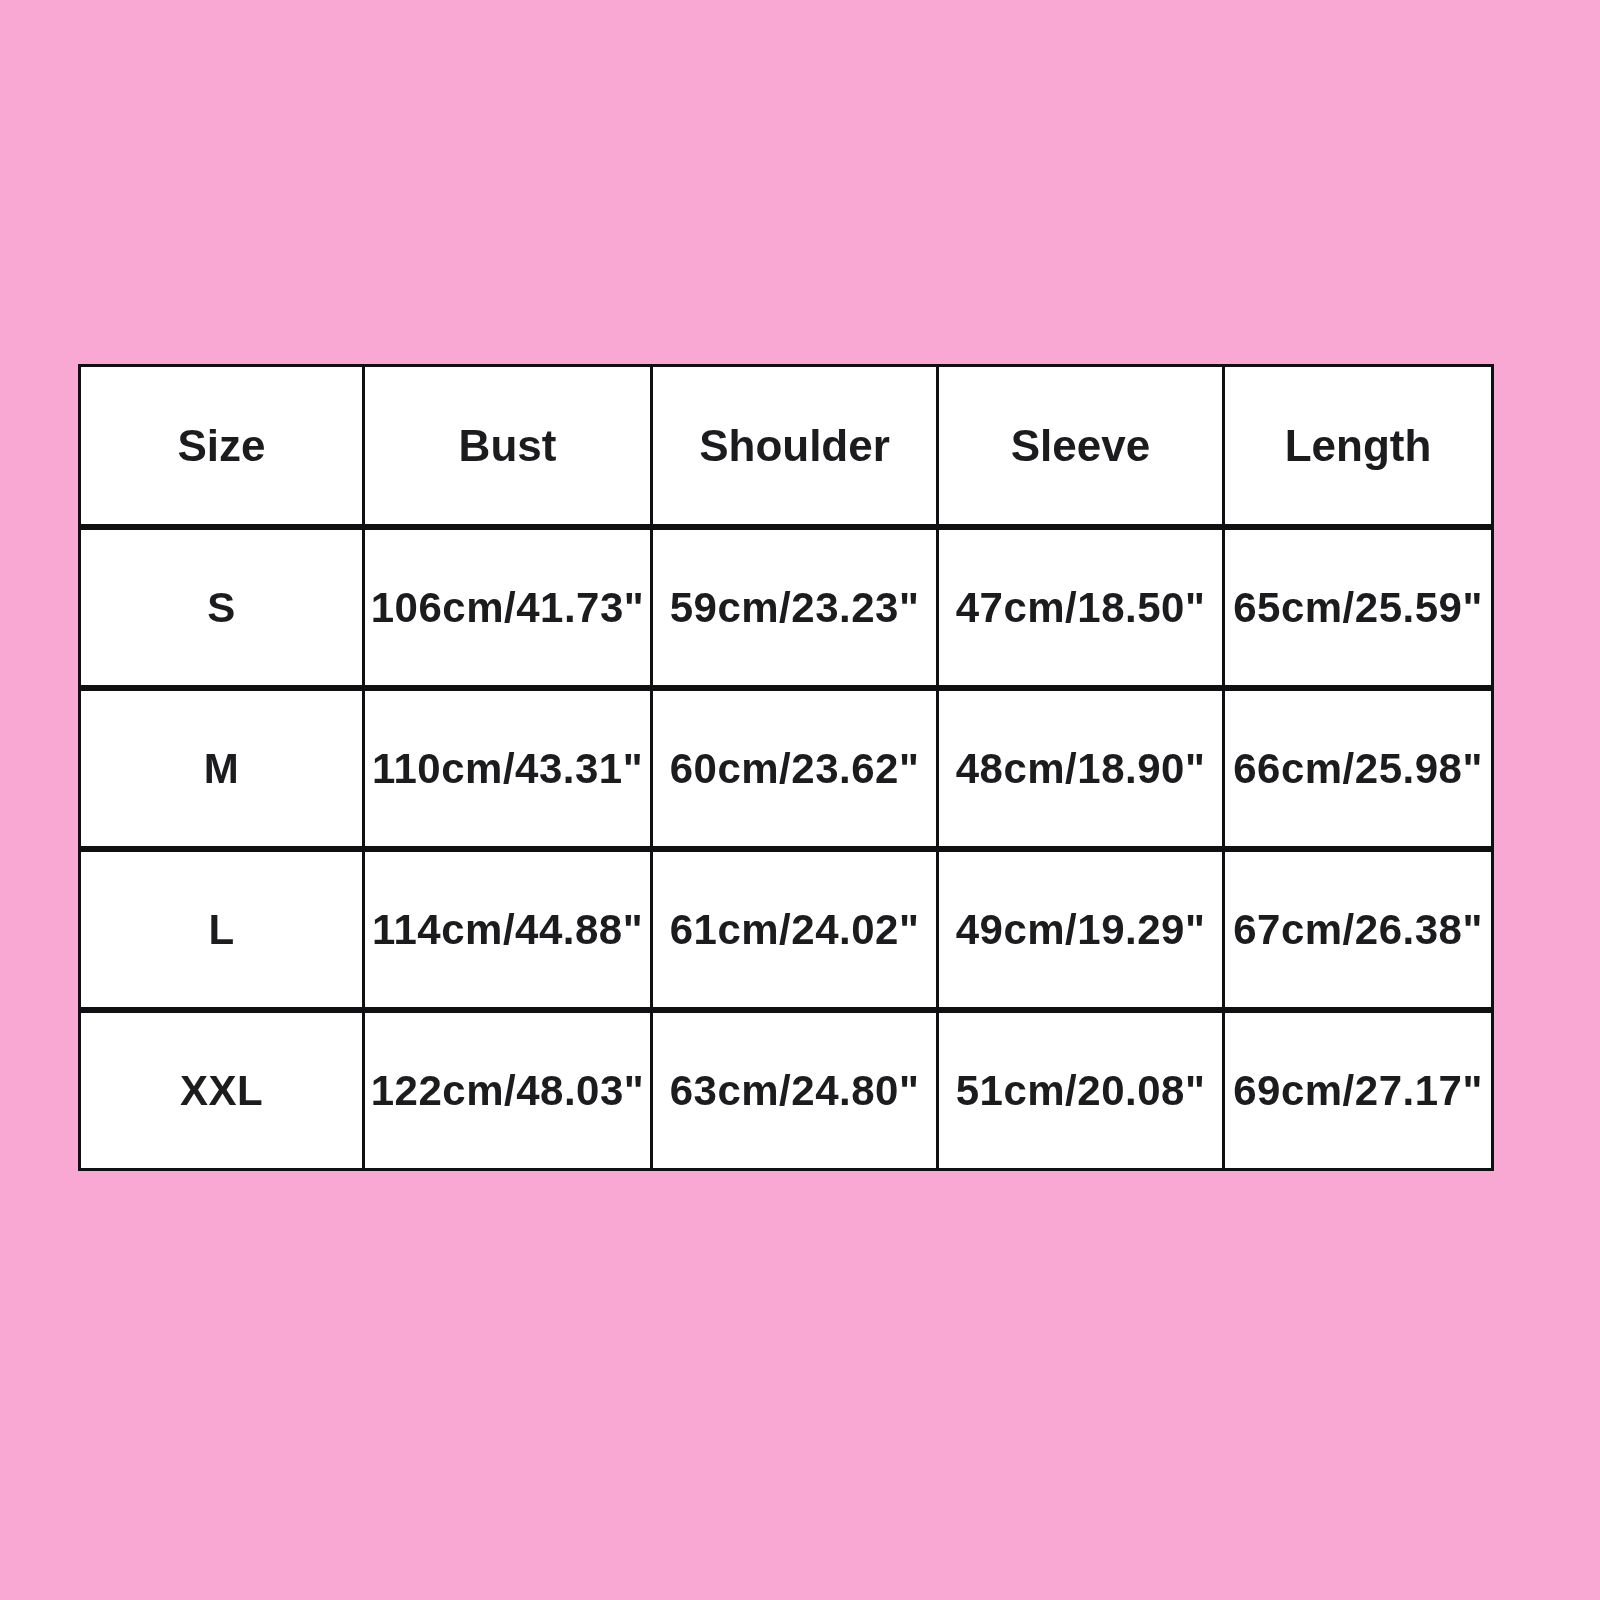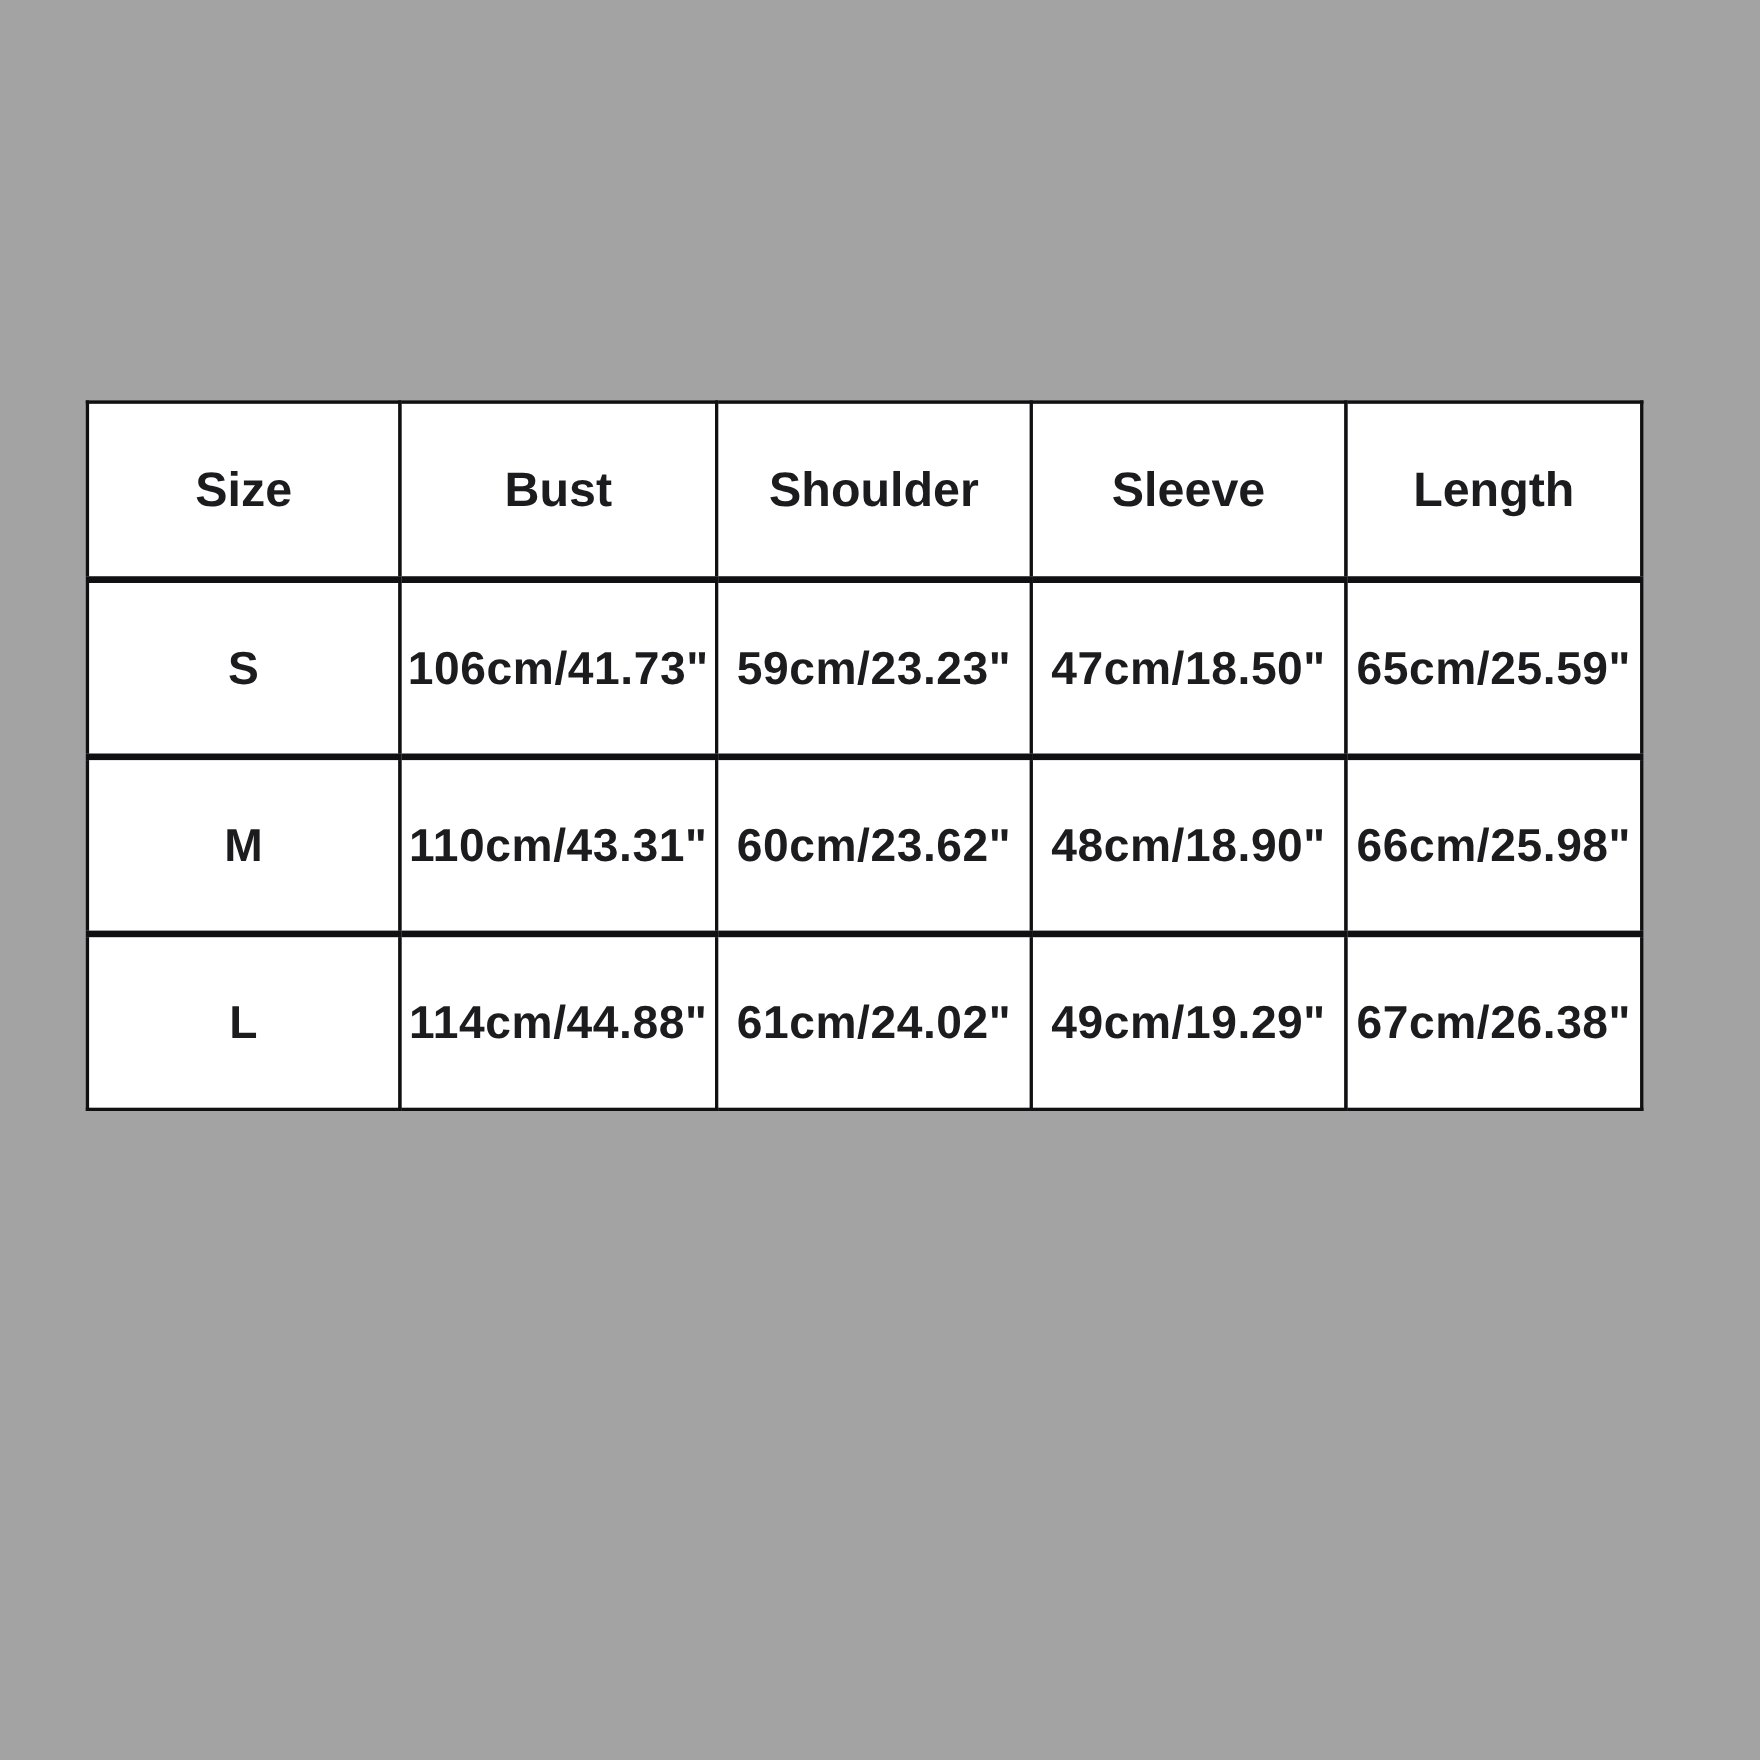--- a/index.html
+++ b/index.html
@@ -4,21 +4,21 @@
 <style>
   html, body {
     margin: 0;
     padding: 0;
     background: #ffffff;
   }
   .page {
     position: relative;
     width: 1600px;
     height: 1600px;
-    background: #a3a3a3;
+    background: #f9a8d4;
     font-family: "Liberation Sans", sans-serif;
   }
   table.size-chart {
     position: absolute;
     left: 78px;
     top: 364px;
     width: 1413px;
     border-collapse: collapse;
     table-layout: fixed;
   }
@@ -84,15 +84,22 @@
         <td>48cm/18.90"</td>
         <td>66cm/25.98"</td>
       </tr>
       <tr>
         <td>L</td>
         <td>114cm/44.88"</td>
         <td>61cm/24.02"</td>
         <td>49cm/19.29"</td>
         <td>67cm/26.38"</td>
       </tr>
+      <tr>
+        <td>XXL</td>
+        <td>122cm/48.03"</td>
+        <td>63cm/24.80"</td>
+        <td>51cm/20.08"</td>
+        <td>69cm/27.17"</td>
+      </tr>
     </tbody>
   </table>
 </div>
 
 </body></html>

